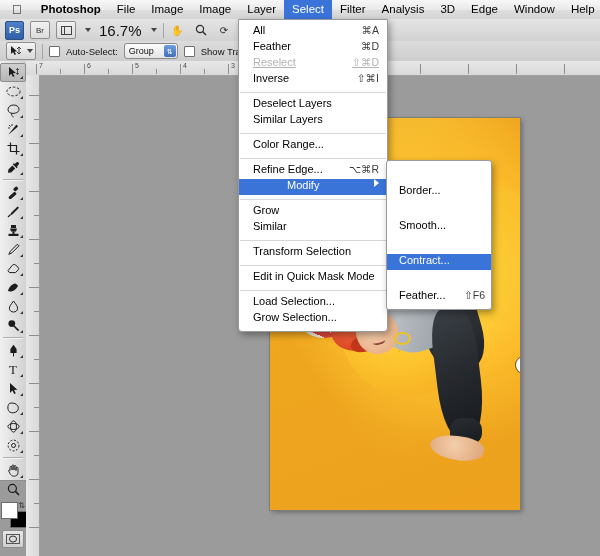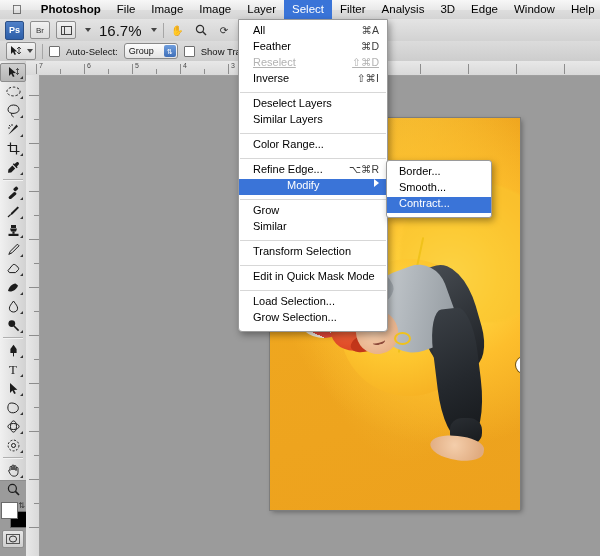--- a/index.html
+++ b/index.html
@@ -257,21 +257,21 @@
   .submark{
     width:0;height:0;border-top:4px solid transparent;border-bottom:4px solid transparent;
     border-left:5px solid currentColor;margin-left:6px;
   }
   .submenu{
     position:absolute;left:386px;top:160px;width:104px;
     background:#ffffff;border:1px solid #9a9a9a;
     box-shadow:2px 3px 7px rgba(0,0,0,.35);
     padding:4px 0;font-size:11px;color:#000;border-radius:3px;
   }
-  .submenu .mrow{padding:0 6px 0 12px;}
+  .submenu .mrow{padding:0 6px 0 12px;margin-top:19px;}
 </style>
 </head>
 <body>
 
 <div id="root">
 
   <div class="menubar">
     <div class="apple-logo"></div>
     <div class="mi bold">Photoshop</div>
     <div class="mi">File</div>
@@ -677,15 +677,19 @@
   <div class="submenu">
     <div class="mrow">
       <span class="lbl">Border...</span>
     </div>
     <div class="mrow">
       <span class="lbl">Smooth...</span>
     </div>
     <div class="mrow hl">
       <span class="lbl">Contract...</span>
     </div>
+    <div class="mrow">
+      <span class="lbl">Feather...</span>
+      <span class="key">⇧F6</span>
+    </div>
   </div>
 
 </div>
 
 </body></html>

